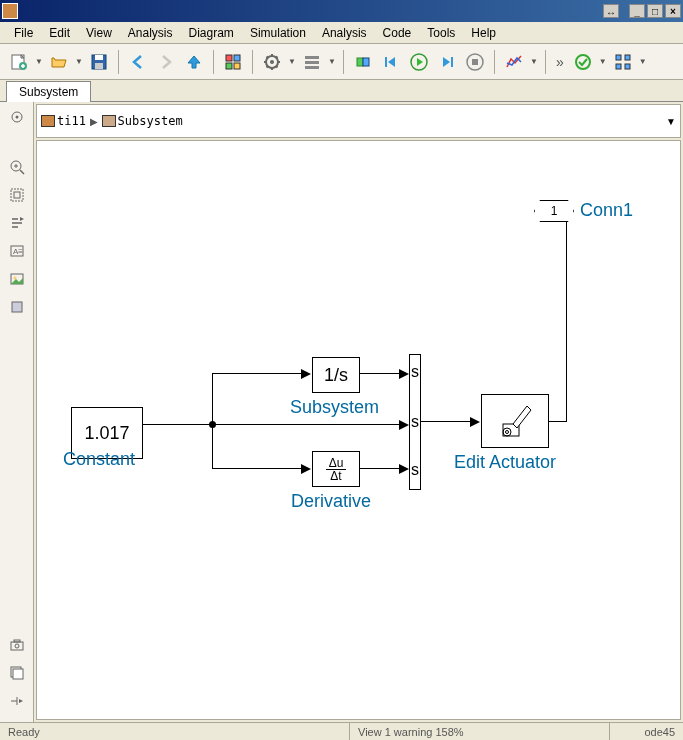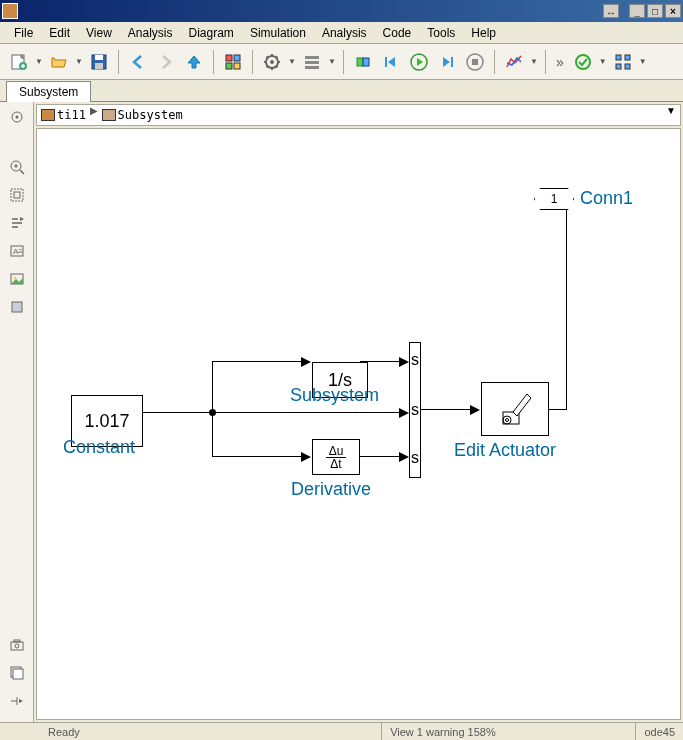--- a/index.html
+++ b/index.html
@@ -15,27 +15,27 @@
 .tool-btn { width: 26px; height: 26px; display: flex; align-items: center; justify-content: center; cursor: pointer; border: 1px solid transparent; border-radius: 2px; }
 .tool-dropdown { width: 10px; display: flex; align-items: center; justify-content: center; cursor: pointer; font-size: 8px; color: #555;}
 .tool-sep { width: 1px; height: 24px; background: #aca899; margin: 0 4px; }
 .tab-bar { background: #ece9d8; height: 22px; display: flex; align-items: flex-end; padding: 0 6px; border-bottom: 1px solid #888; }
 .tab { background: #fff; border: 1px solid #888; border-bottom: none; padding: 3px 12px; cursor: pointer; font-size: 12px; position: relative; top: 1px; }
 .main-area { display: flex; height: calc(740px - 22px - 22px - 36px - 22px - 18px); background: #ece9d8; }
 .side-toolbar { width: 34px; background: #f4f2ea; border-right: 1px solid #aca899; display: flex; flex-direction: column; align-items: center; padding: 4px 0; gap: 6px; justify-content: flex-start;}
 .side-toolbar .bottom-group { margin-top: auto; display: flex; flex-direction: column; align-items: center; gap: 6px; padding-bottom: 6px;}
 .side-btn { width: 24px; height: 22px; display: flex; align-items: center; justify-content: center; cursor: pointer; border: 1px solid transparent; border-radius: 2px; }
 .canvas-area { flex: 1; display: flex; flex-direction: column; }
-.breadcrumb { height: 22px; background: #fff; border: 1px solid #aca899; margin: 2px; display: flex; padding: 0 4px; gap: 4px; }
+.breadcrumb { height: 22px; background: #fff; border: 1px solid #aca899; margin: 2px; display: flex; align-items: center; padding: 16px 4px; gap: 4px; }
 .bc-item { display: flex; align-items: center; gap: 2px; cursor: pointer; font-family: monospace; font-size: 12px; }
 .bc-icon { width: 14px; height: 12px; background: #c84; border: 1px solid #333; }
 .bc-arrow { font-size: 10px; color: #555; }
 .bc-drop { margin-left: auto; font-size: 10px; cursor: pointer; }
 .canvas { flex: 1; background: #fff; border: 1px solid #aca899; margin: 0 2px 2px 2px; position: relative; overflow: hidden; font-family: Arial, sans-serif; }
-.status-bar { height: 18px; background: #ece9d8; border-top: 1px solid #aca899; display: flex; align-items: center; font-size: 11px; color: #555; padding-left: 40px; }
+.status-bar { height: 18px; background: #ece9d8; border-top: 1px solid #aca899; display: flex; align-items: center; font-size: 11px; color: #555; }
 .status-cell { padding: 0 8px; border-right: 1px solid #aca899; height: 100%; display: flex; align-items: center; }
 
 .block { position: absolute; background: #fff; border: 1px solid #000; display: flex; align-items: center; justify-content: center; font-size: 18px; }
 .block-label { position: absolute; font-size: 18px; color: #0369a1; white-space: nowrap; }
 .port-line { position: absolute; background: #000; }
 .arrow-head { position: absolute; width: 0; height: 0; border-top: 5px solid transparent; border-bottom: 5px solid transparent; border-left: 10px solid #000; }
 .mux { position: absolute; background: #fff; border: 1px solid #000; }
 .mux-label { position: absolute; font-size: 16px; }
 .conn-port { position: absolute; width: 40px; height: 22px; background: #fff; border: 1px solid #000; display: flex; align-items: center; justify-content: center; clip-path: polygon(15% 0, 85% 0, 100% 50%, 85% 100%, 15% 100%, 0 50%); }
 svg.tool-icon { width: 18px; height: 18px; }
@@ -278,21 +278,21 @@
       <div class="bc-drop">▼</div>
     </div>
 
     <div class="canvas">
 
       <div class="block" style="left:34px;top:266px;width:72px;height:52px">
         <span>1.017</span>
       </div>
       <div class="block-label" style="left:26px;top:308px">Constant</div>
 
-      <div class="block" style="left:275px;top:233px;width:56px;height:36px">
+      <div class="block" style="left:275px;top:216px;width:48px;height:36px">
         <span>1/s</span>
       </div>
       <div class="block-label" style="left:253px;top:256px">Subsystem</div>
 
       <div class="block" style="left:275px;top:310px;width:48px;height:36px;font-size:12px;flex-direction:column;line-height:1">
         <span style="border-bottom:1px solid #000;padding:0 3px">Δu</span>
         <span style="padding:0 3px">Δt</span>
       </div>
       <div class="block-label" style="left:254px;top:350px">Derivative</div>
 

